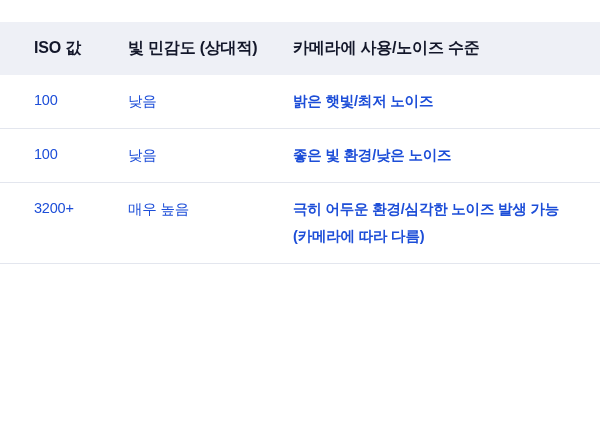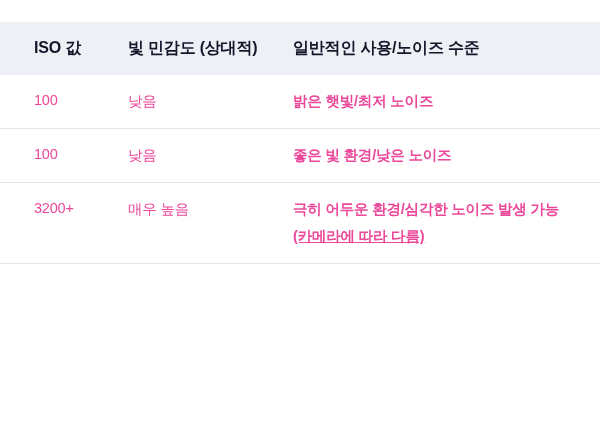--- a/index.html
+++ b/index.html
@@ -40,21 +40,21 @@
     letter-spacing: -0.2px;
     white-space: nowrap;
     overflow: hidden;
   }
   .iso-table thead th.c0 { padding-left: 34px; }
   .iso-table thead th.c1 { padding-left: 20px; }
   .iso-table thead th.c2 { padding-left: 20px; }
 
   .iso-table tbody td {
     font-size: 14.5px;
-    color: #ec4899;
+    color: #1d4ed8;
     padding: 17px 8px 17px 0;
     border-bottom: 1px solid #e3e6ee;
     vertical-align: top;
     letter-spacing: -0.2px;
     white-space: nowrap;
     overflow: hidden;
   }
   .iso-table tbody tr:last-child td {
     border-bottom: 1px solid #e3e6ee;
     margin-left: 14px;
@@ -68,38 +68,37 @@
     font-weight: normal;
   }
   .iso-table tbody td.c2 {
     padding-left: 20px;
     font-weight: bold;
   }
   .cell-sub {
     display: block;
     font-weight: bold;
     margin-top: 8px;
-    text-decoration: underline;
   }
 </style>
 </head>
 <body>
 
 <div class="page">
   <table class="iso-table">
     <colgroup>
       <col class="c0">
       <col class="c1">
       <col class="c2">
     </colgroup>
     <thead>
       <tr>
         <th class="c0">ISO 값</th>
         <th class="c1">빛 민감도 (상대적)</th>
-        <th class="c2">일반적인 사용/노이즈 수준</th>
+        <th class="c2">카메라에 사용/노이즈 수준</th>
       </tr>
     </thead>
     <tbody>
       <tr>
         <td class="c0">100</td>
         <td class="c1">낮음</td>
         <td class="c2">밝은 햇빛/최저 노이즈</td>
       </tr>
       <tr>
         <td class="c0">100</td>

